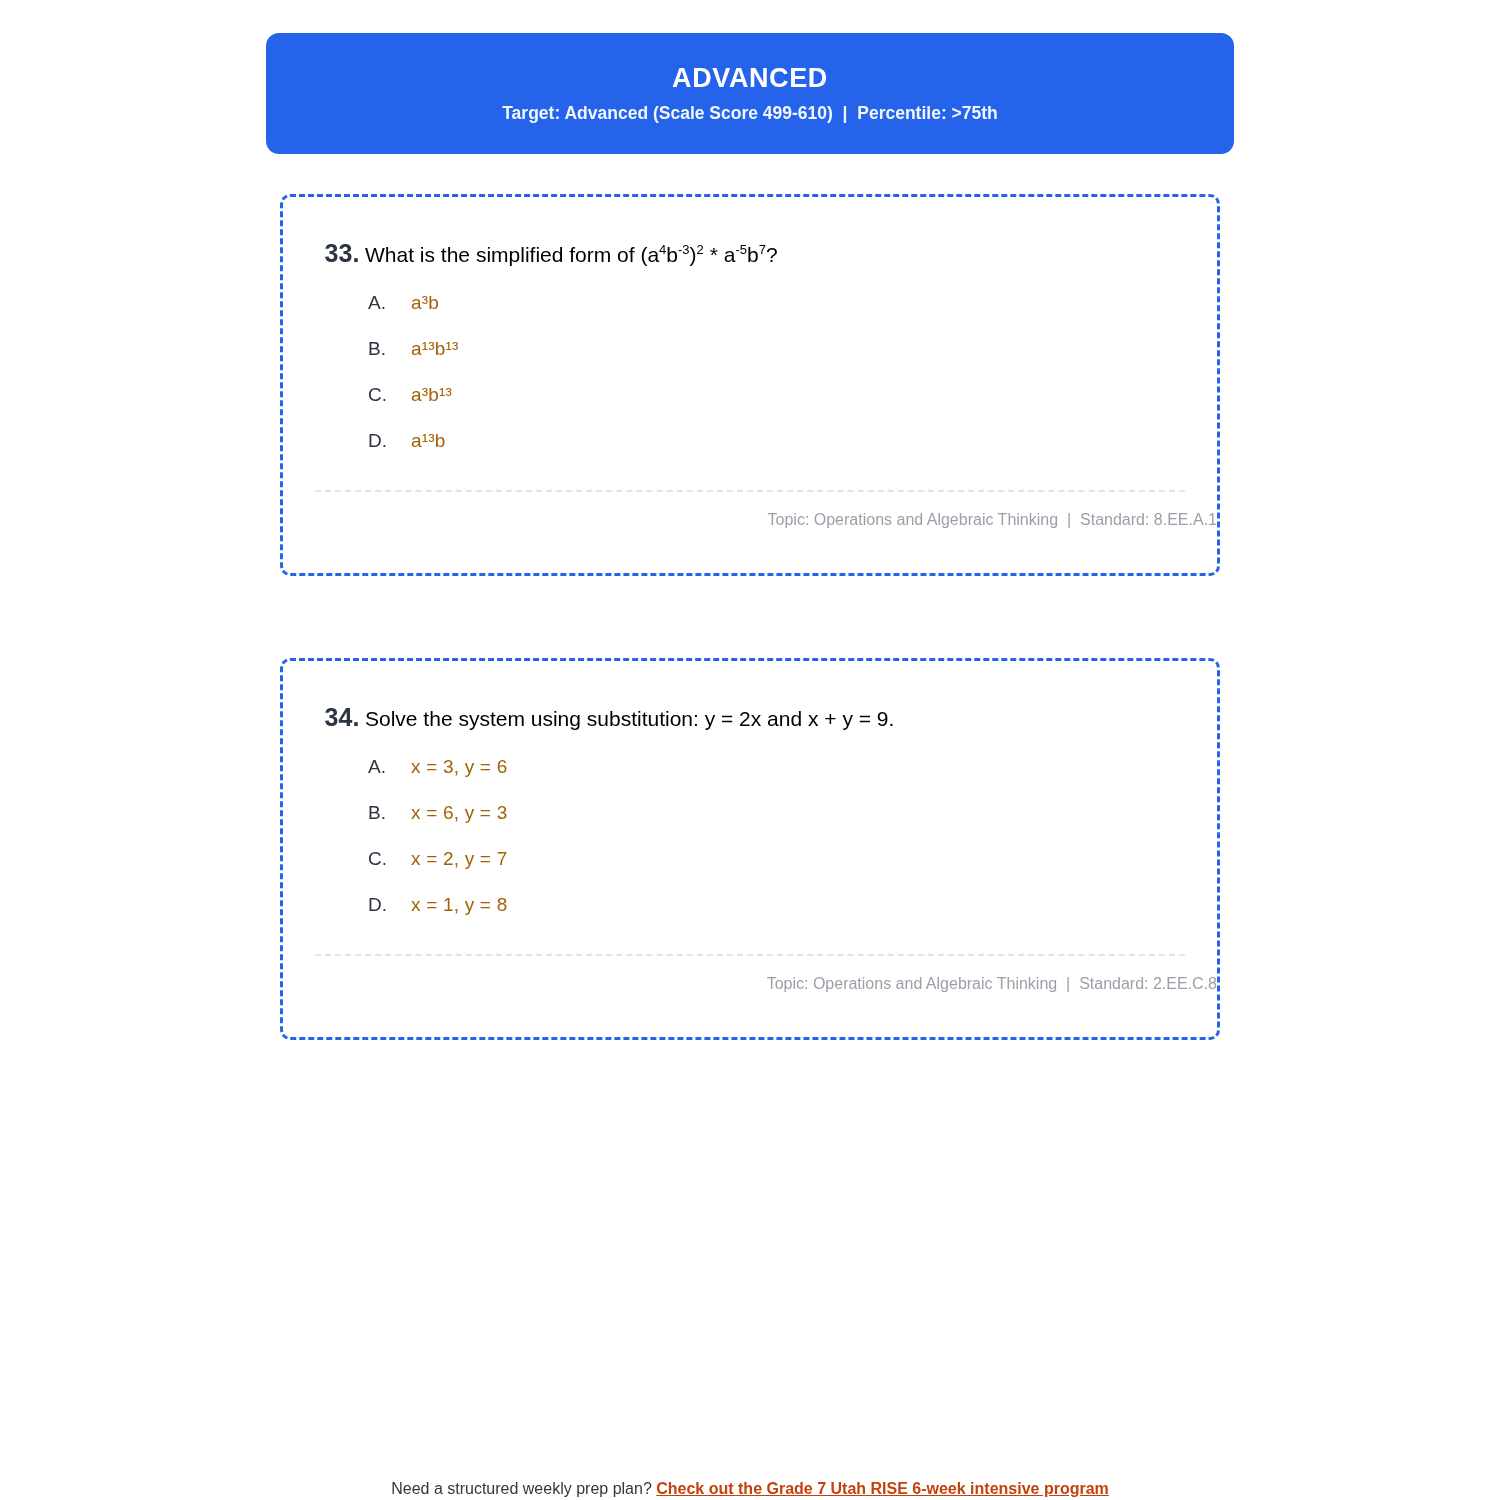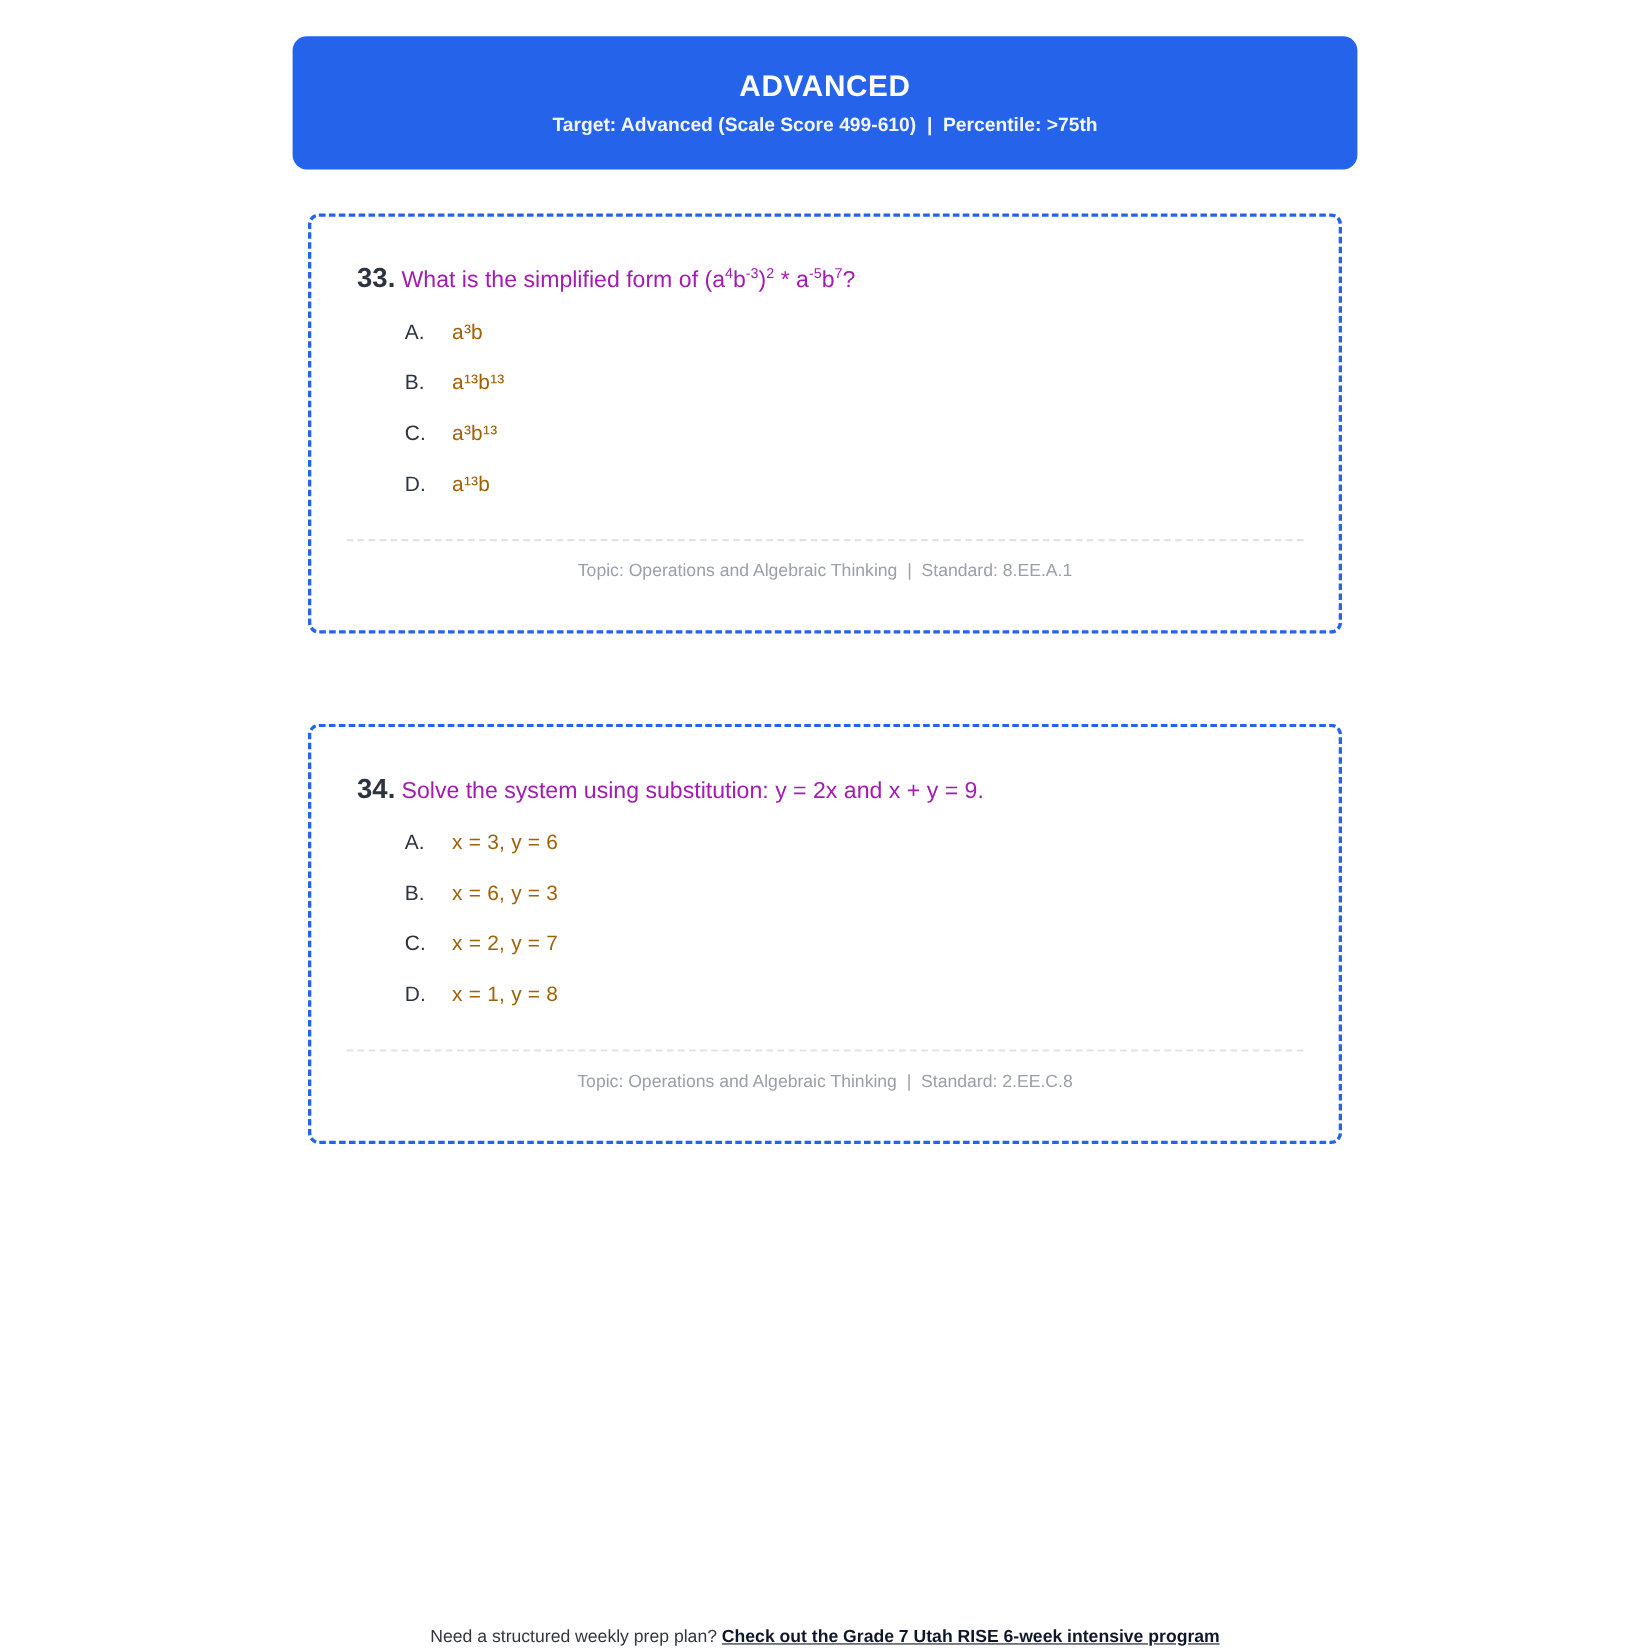--- a/index.html
+++ b/index.html
@@ -73,21 +73,21 @@
     width: 82px;
     padding-left: 36px;
     font-size: 25px;
     font-weight: bold;
     color: #2c3440;
     flex: 0 0 auto;
     text-align: center;
   }
   .q-text {
     font-size: 21px;
-    color: #a21caf;
+    color: #000000;
     line-height: 1.3;
     padding-right: 30px;
   }
   sup.sup {
     font-size: 0.62em;
     vertical-align: super;
     line-height: 0;
   }
 
   .choices {
@@ -110,40 +110,40 @@
     color: #a16207;
     letter-spacing: 0.2px;
   }
 
   .divider {
     margin: 14px 32px 0 32px;
     border-top: 2px dashed #e3e3e3;
   }
 
   .meta {
-    text-align: center;
+    text-align: right;
     font-size: 16px;
     color: #9aa0a8;
     padding-top: 19px;
     white-space: pre;
   }
 
   
   .footer {
     position: absolute;
     left: 0;
     top: 1456px;
     width: 1500px;
     text-align: center;
     font-size: 16px;
     color: #33373d;
     white-space: nowrap;
   }
   .footer-link {
-    color: #0f172a;
+    color: #c2410c;
     font-weight: bold;
     text-decoration: underline;
     cursor: pointer;
   }
 </style>
 </head>
 <body>
 
 <div class="page">
 

